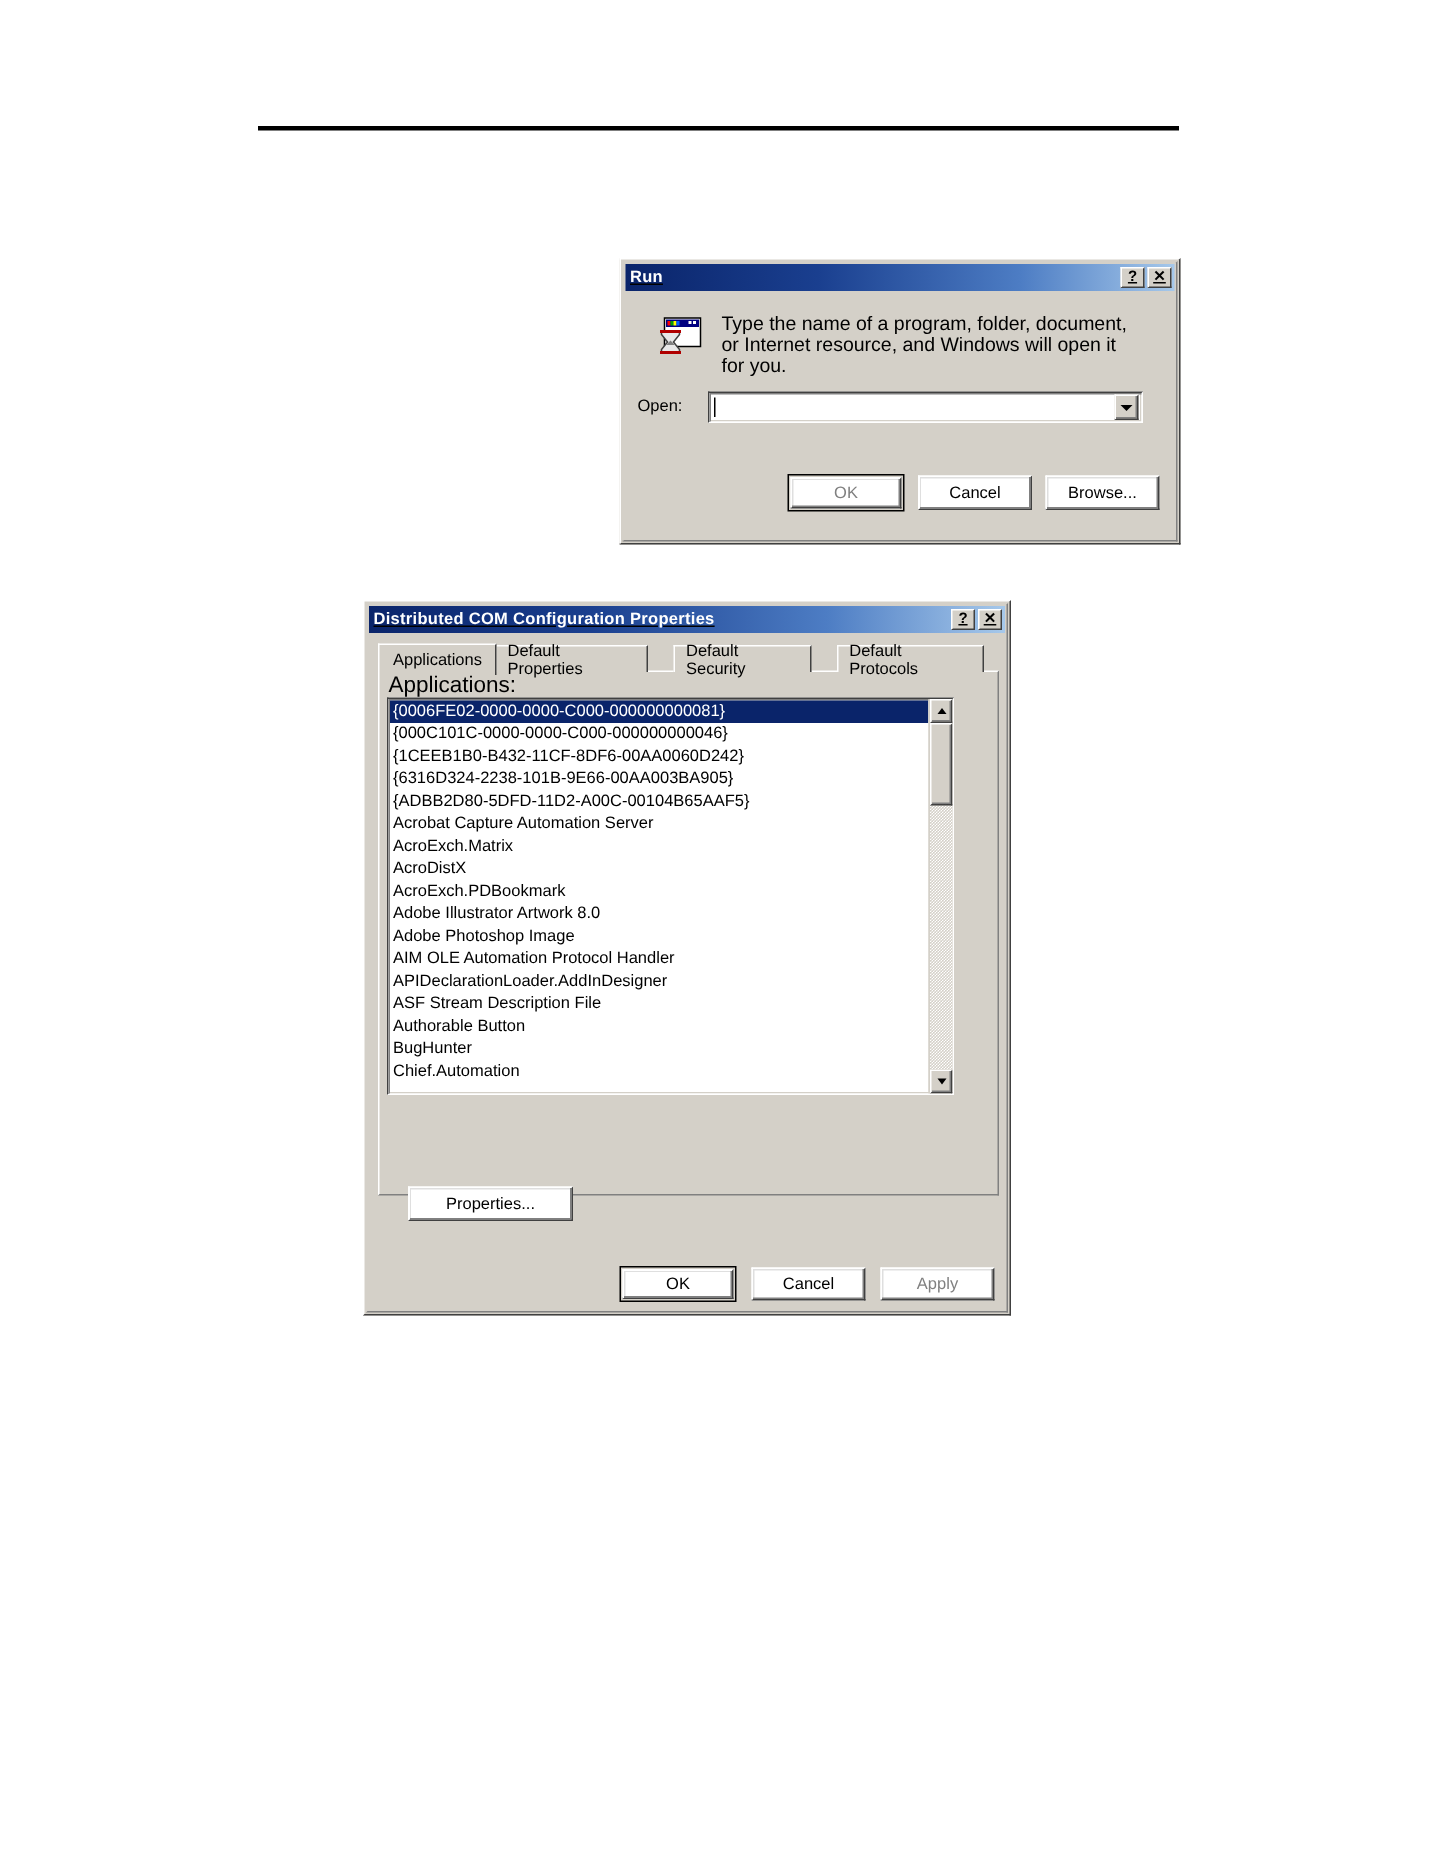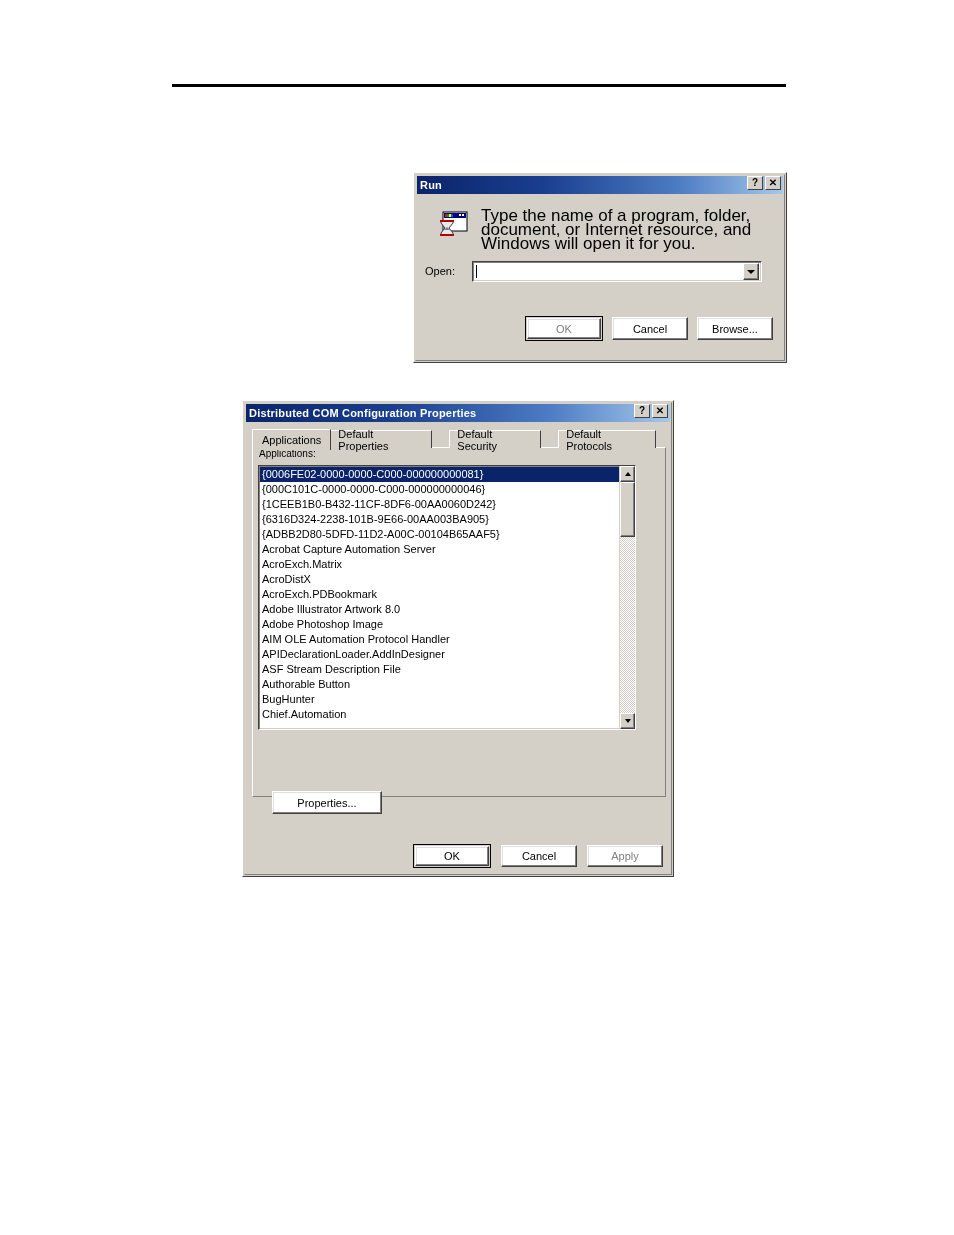--- a/index.html
+++ b/index.html
@@ -46,22 +46,24 @@
     box-sizing: border-box;
   }
   .titlebar {
     position: absolute;
     left: 3px;
     right: 3px;
     top: 3px;
     height: 18px;
     background: linear-gradient(to right, #0a246a 0%, #1a3f8f 35%, #4d7dc4 72%, #a6c8ea 100%);
     display: flex;
+    align-items: center;
     padding: 0 2px 0 3px;
     box-sizing: border-box;
+    text-decoration: underline;
   }
   .titlebar-text {
     color: #ffffff;
     font-size: 11px;
     font-weight: bold;
     letter-spacing: 0.2px;
     white-space: nowrap;
     flex: 1;
     line-height: 18px;
   }
@@ -118,21 +120,21 @@
   }
 
   
   #run-dialog { left: 413px; top: 172px; width: 374px; height: 191px; }
   #run-icon { position: absolute; left: 22px; top: 36px; width: 32px; height: 32px; }
   .run-text {
     position: absolute;
     left: 67px;
     top: 36px;
     width: 280px;
-    font-size: 17px;
+    font-size: 13px;
     color: #000000;
     line-height: 14px;
   }
   .open-label {
     position: absolute;
     left: 11px;
     top: 92px;
     font-size: 11px;
     color: #000000;
     text-align: right;
@@ -233,21 +235,21 @@
     border-top: 1px solid #ffffff;
     border-left: 1px solid #ffffff;
     border-right: 1px solid #808080;
     border-bottom: 1px solid #808080;
     box-sizing: border-box;
   }
   .apps-label {
     position: absolute;
     left: 16px;
     top: 47px;
-    font-size: 10px;
+    font-size: 15px;
     color: #000000;
   }
   .listbox {
     position: absolute;
     left: 15px;
     top: 64px;
     width: 378px;
     height: 265px;
     background: #ffffff;
     border-top: 1px solid #404040;

